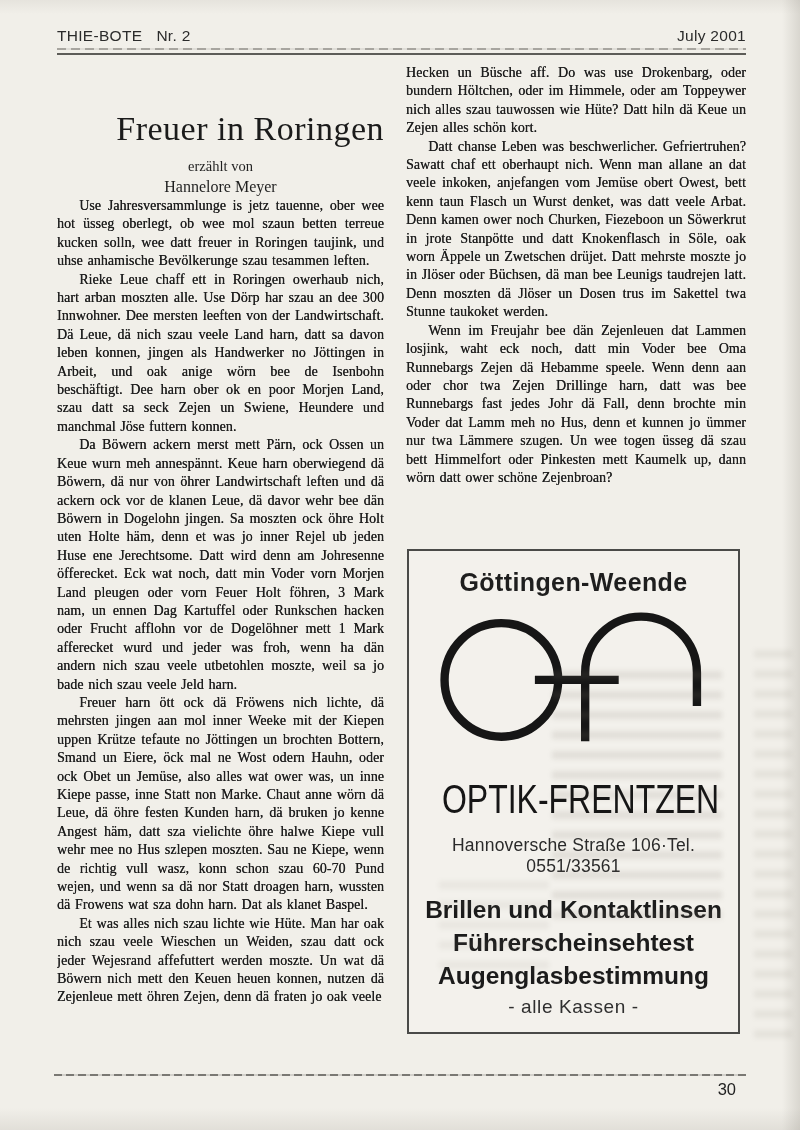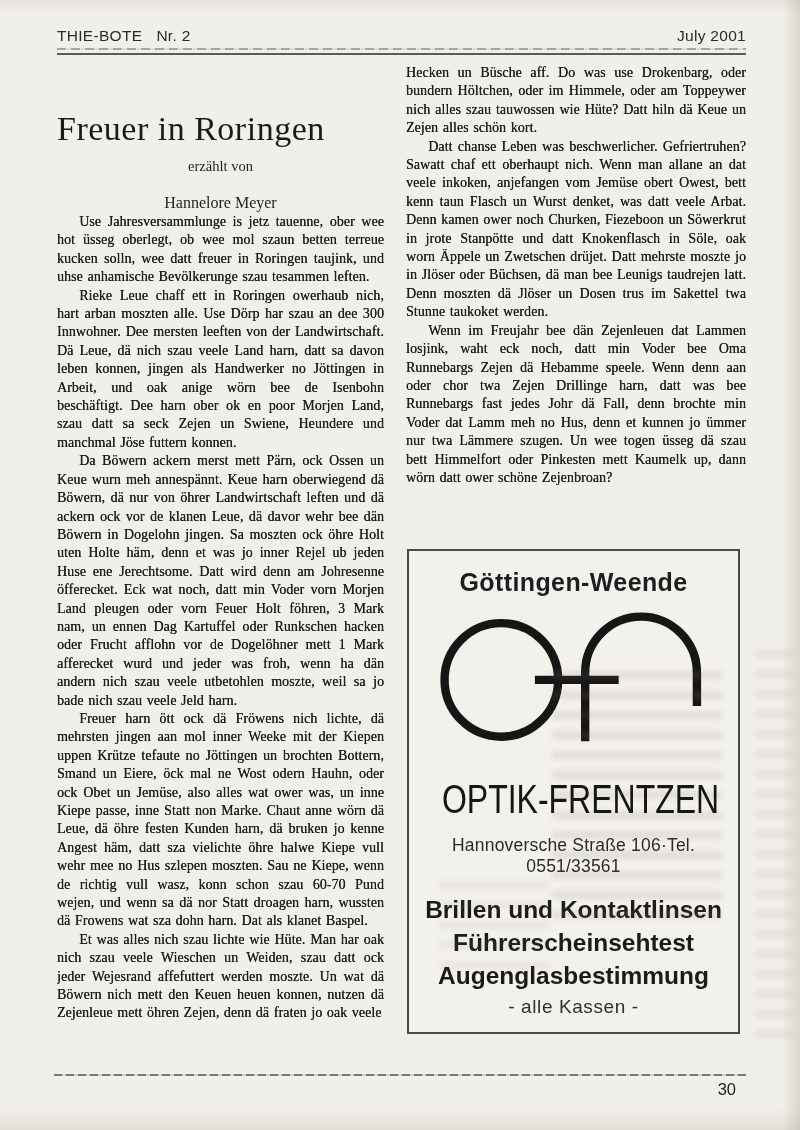--- a/index.html
+++ b/index.html
@@ -32,24 +32,24 @@
 
   
   .col-left{position:absolute;left:57px;top:89px;width:327px;height:952px;overflow:hidden;}
   .col-right{position:absolute;left:406px;top:64px;width:340px;height:478px;overflow:hidden;}
 
   .kicker{
     font-family:"Liberation Sans", sans-serif;
     font-size:13.5px;letter-spacing:.8px;color:#333;margin:0;
   }
   .title{
-    margin:19px 0 0 0;text-align:left;
+    margin:19px 0 0 0;text-align:right;
     font-size:34px;font-weight:400;line-height:42px;color:#1b1b1b;letter-spacing:.5px;
   }
-  .byline{margin:7px 0 16px 0;text-align:center;font-size:14.5px;line-height:19px;}
+  .byline{margin:7px 0 0 0;text-align:center;font-size:14.5px;line-height:19px;}
   .author{margin:0;text-align:center;font-size:16px;line-height:21px;}
 
   .body-p{
     margin:0;
     font-size:13.9px;line-height:18.4px;
     text-align:justify;text-indent:1.6em;
     word-spacing:1px;letter-spacing:.1px;
     color:#1f1f1f;
     text-shadow:.2px 0 0 currentColor;
   }

